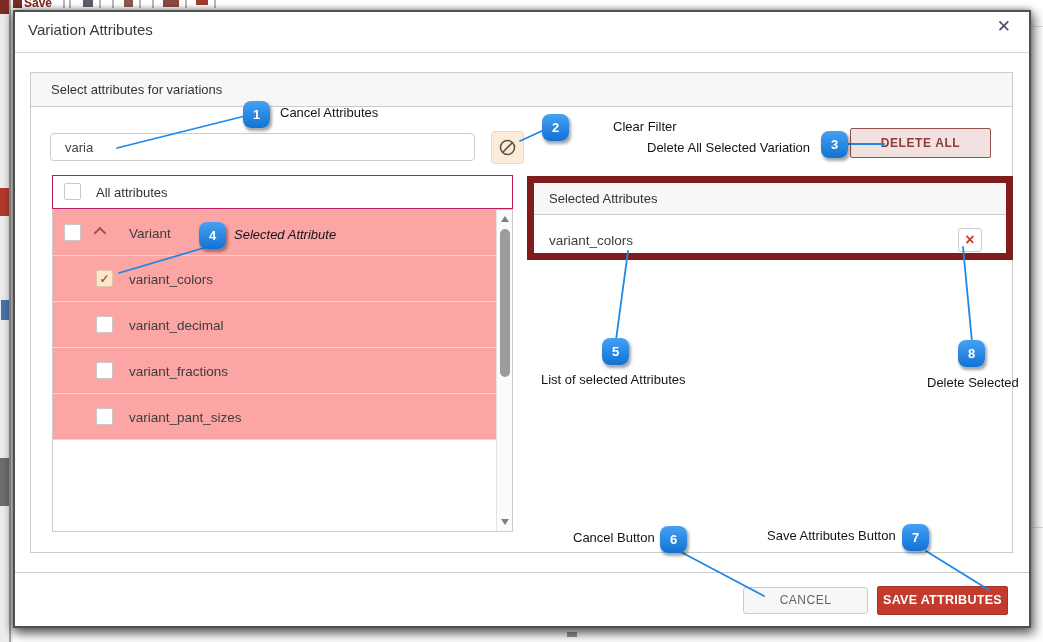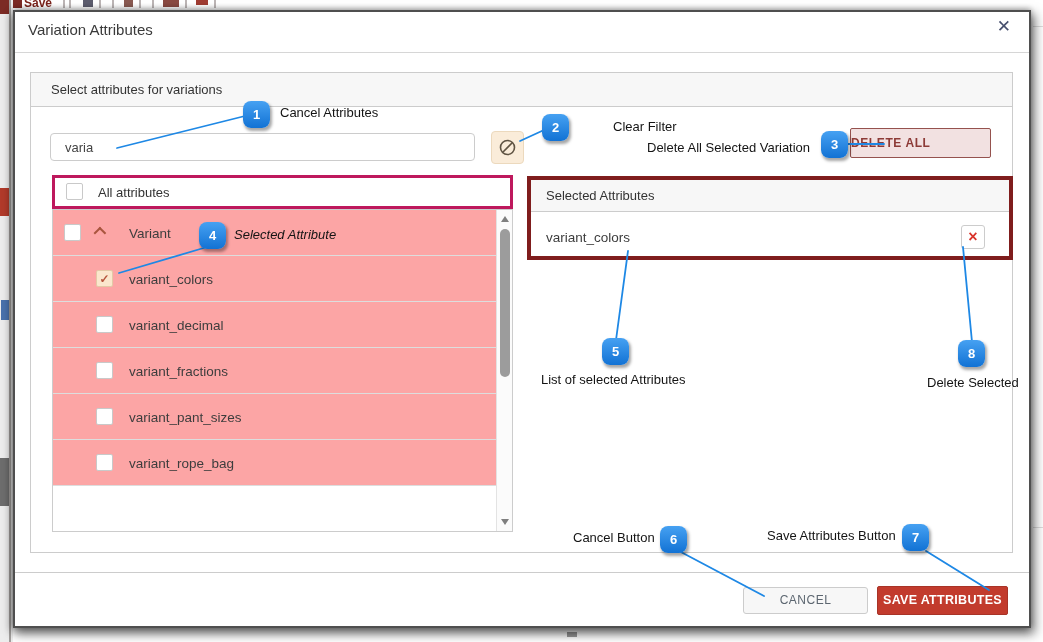--- a/index.html
+++ b/index.html
@@ -29,24 +29,24 @@
   .content-header { height:34px; line-height:34px; background:#f7f7f7; border-bottom:1px solid #ccc;
                     padding-left:20px; font-size:13px; color:#333; font-weight:500; }
 
   .filter-input { position:absolute; left:35px; top:121px; width:425px; height:28px; border:1px solid #ccc;
                   border-radius:4px; padding-left:14px; font-size:13px; color:#444; outline:none;
                   font-family:"Liberation Sans", sans-serif; background:#fff; }
   .clear-btn { position:absolute; left:476px; top:119px; width:33px; height:33px; background:#faecd9;
                border:1px solid #ecd9bd; border-radius:4px; display:flex; align-items:center; justify-content:center; cursor:pointer; }
   .delete-all-btn { position:absolute; left:835px; top:116px; width:141px; height:30px; background:#f2e1e1;
                     border:1px solid #95524e; border-radius:2px; color:#8d3b37; font-size:12px; font-weight:bold;
-                    letter-spacing:.6px; text-align:left; line-height:28px; cursor:pointer; }
-
-  
-  .list-header { position:absolute; left:37px; top:163px; width:461px; height:34px; border:3px solid #be185d; background:#fff; }
+                    letter-spacing:.6px; text-align:center; line-height:28px; cursor:pointer; }
+
+  
+  .list-header { position:absolute; left:37px; top:163px; width:461px; height:34px; border:1px solid #be185d; background:#fff; }
   .list-box { position:absolute; left:37px; top:197px; width:461px; height:323px; border:1px solid #ccc; background:#fff; overflow:hidden; }
   .attr-row { position:relative; height:46px; border-bottom:1px solid #ddd; background:#fca5a5; }
   .attr-row:last-child { border-bottom:none; }
   .cb { position:absolute; width:17px; height:17px; border:1px solid #c9c9c9; border-radius:2px; background:#fff;
         top:50%; margin-top:-9px; cursor:pointer; }
   .cb-checked { background:#fbe7cd; border-color:#e3c9a6; text-align:center; line-height:16px;
                 font-size:12px; font-weight:bold; color:#b5543c; }
   .row-label { position:absolute; left:76px; top:50%; transform:translateY(-50%); font-size:13.5px; color:#3d3d3d; }
   .hdr-label { position:absolute; left:43px; top:50%; transform:translateY(-50%); font-size:13px; color:#333; font-weight:500; }
   .caret { position:absolute; left:41px; top:50%; margin-top:-3px; width:9px; height:9px;
@@ -54,21 +54,21 @@
 
   
   .sbar { position:absolute; right:0; top:0; bottom:0; width:16px; background:#fbfbfb; border-left:1px solid #e3e3e3; }
   .sthumb { position:absolute; left:3px; top:19px; width:10px; height:148px; background:#9c9c9c; border-radius:6px; cursor:pointer; }
   .tri-up { position:absolute; left:4px; top:6px; width:0; height:0; border-left:4px solid transparent;
             border-right:4px solid transparent; border-bottom:6px solid #7f7f7f; cursor:pointer; }
   .tri-down { position:absolute; left:4px; bottom:6px; width:0; height:0; border-left:4px solid transparent;
               border-right:4px solid transparent; border-top:6px solid #7f7f7f; cursor:pointer; }
 
   
-  .sel-panel { position:absolute; left:512px; top:164px; width:486px; height:84px; border:4px solid #7f1d1d; background:#fff; }
+  .sel-panel { position:absolute; left:512px; top:164px; width:486px; height:84px; border:7px solid #7f1d1d; background:#fff; }
   .sel-header { height:32px; line-height:32px; background:#f7f7f7; border-bottom:1px solid #ccc;
                 padding-left:15px; font-size:13px; color:#333; font-weight:500; }
   .sel-row { position:relative; height:50px; }
   .sel-row-label { position:absolute; left:15px; top:50%; transform:translateY(-50%); font-size:13.5px; color:#3d3d3d; }
   .sel-del-btn { position:absolute; right:24px; top:13px; width:24px; height:24px; border:1px solid #ccc;
                  border-radius:3px; background:#fff; text-align:center; line-height:22px;
                  color:#d9342b; font-size:16px; font-weight:bold; cursor:pointer; }
 
   
   .footer-divider { position:absolute; left:0; right:0; top:560px; height:1px; background:#ccc; }
@@ -160,24 +160,20 @@
         <span class="row-label">variant_decimal</span>
       </div>
       <div class="attr-row">
         <span class="cb" style="left:43px;"></span>
         <span class="row-label">variant_fractions</span>
       </div>
       <div class="attr-row">
         <span class="cb" style="left:43px;"></span>
         <span class="row-label">variant_pant_sizes</span>
       </div>
-      <div class="attr-row">
-        <span class="cb" style="left:43px;"></span>
-        <span class="row-label">variant_rope_bag</span>
-      </div>
       <div class="sbar">
         <span class="tri-up"></span>
         <span class="sthumb"></span>
         <span class="tri-down"></span>
       </div>
     </div>
 
     <div class="sel-panel">
       <div class="sel-header">Selected Attributes</div>
       <div class="sel-row">

